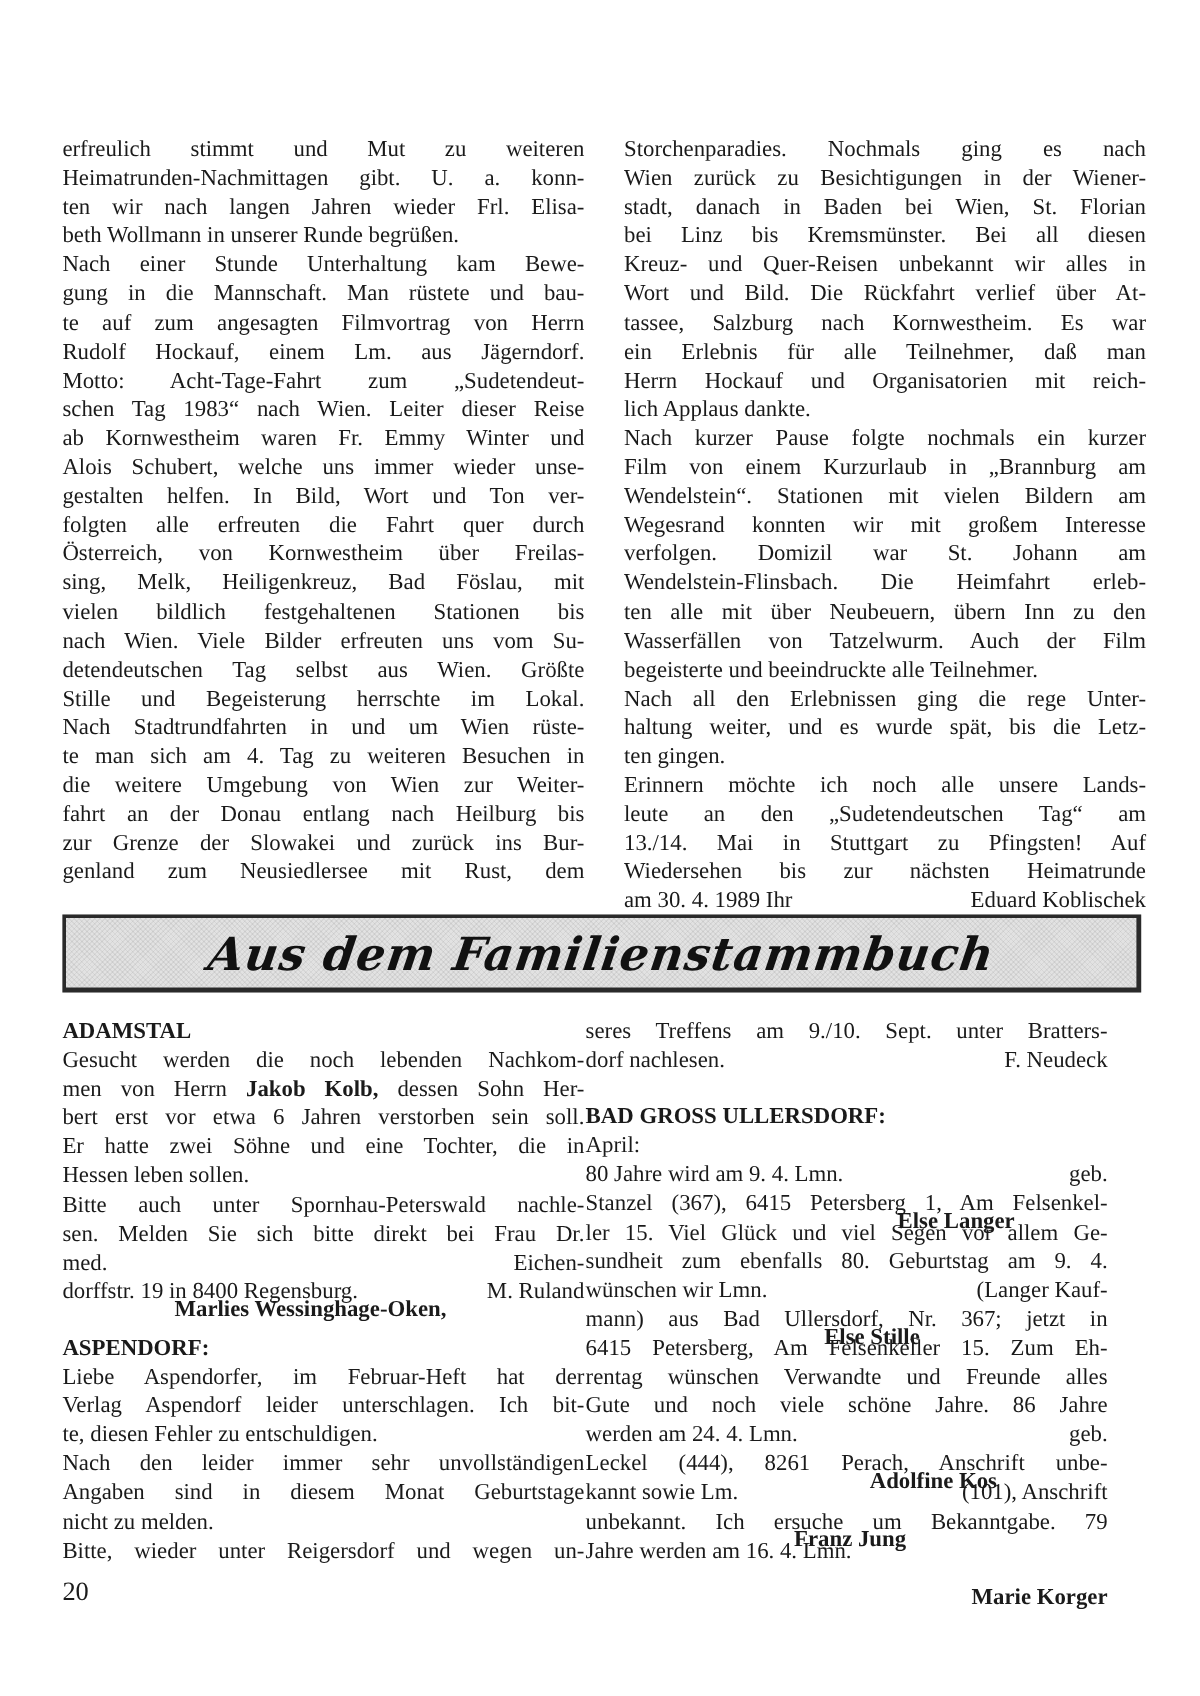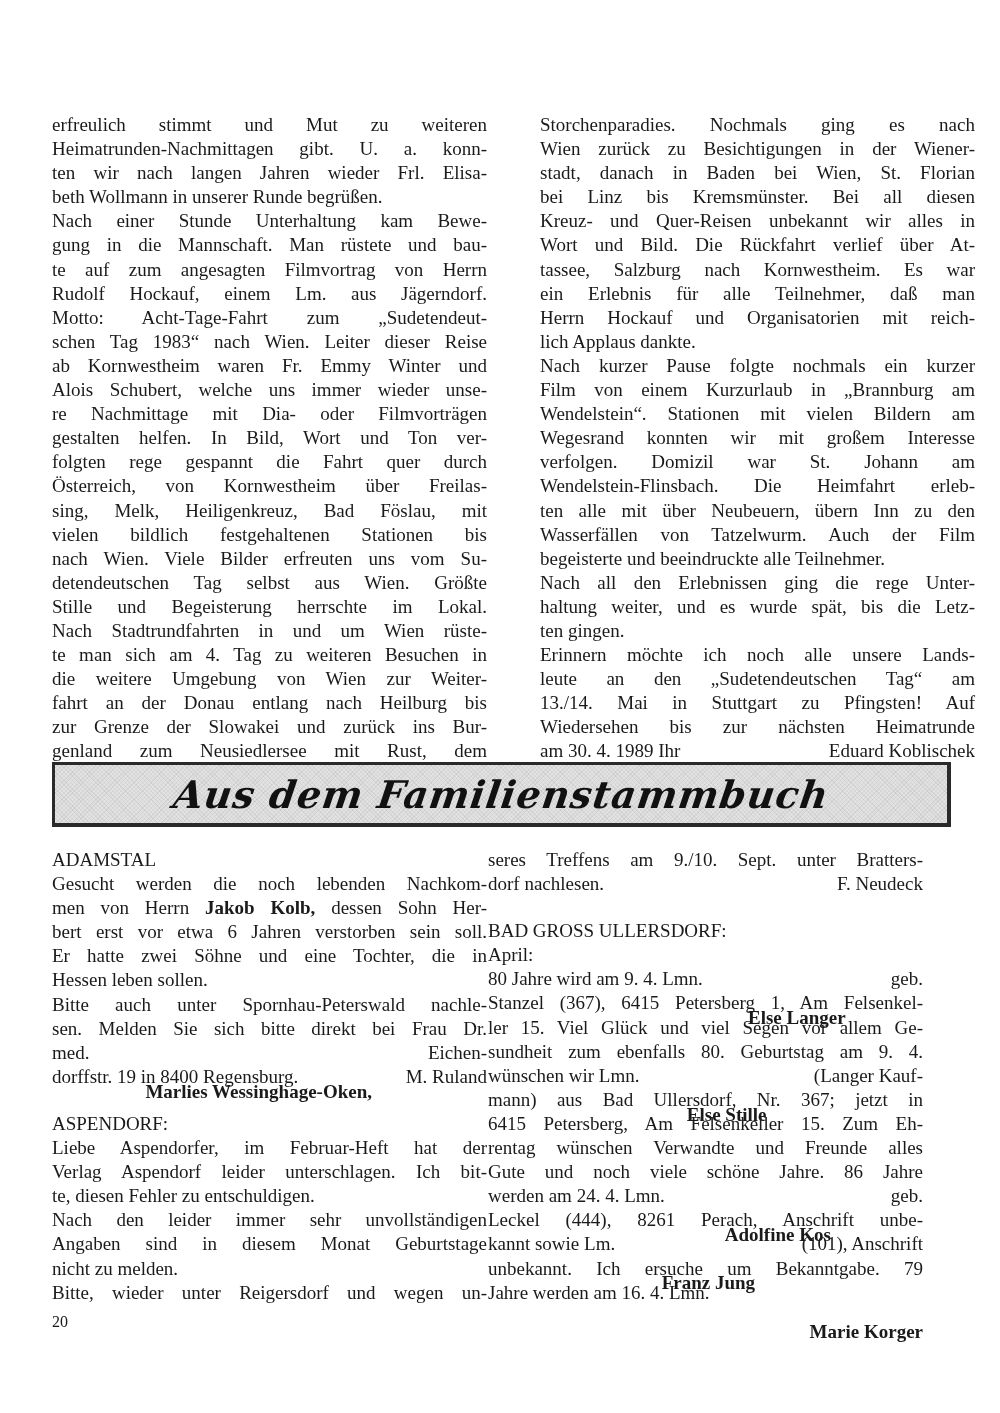--- a/index.html
+++ b/index.html
@@ -1,58 +1,57 @@
 <!DOCTYPE html>
 <html><head>
 <meta charset="utf-8">
 <style>
   html, body { margin:0; padding:0; background:#ffffff; }
   body { width:1000px; height:1413px; position:relative; overflow:hidden;
          font-family:"Liberation Serif", "DejaVu Serif", serif; color:#1a1a1a; }
   .col { position:absolute; width:435px; font-size:19px; line-height:24.1px; }
   .col-left-top { left:52px; top:113px; }
-  .col-right-top { left:540px; top:113px; }
+  .col-right-top { left:520px; top:113px; }
   .col-left-bot { left:52px; top:848px; }
   .col-right-bot { left:488px; top:848px; }
   .line { display:block; text-align:justify; text-align-last:justify; white-space:nowrap; height:24.1px; }
   .line.short { text-align:left; text-align-last:left; }
   .line.split { display:flex; justify-content:space-between; text-align-last:auto; }
   .b { font-weight:bold;margin-top:39px; }
-  .heading { display:block; font-weight:normal; height:24.1px; white-space:nowrap; }
+  .heading { display:block; font-weight:bold; height:24.1px; white-space:nowrap; }
   .gap { display:block; height:23px; }
   .banner { position:absolute; left:52px; top:762px; width:892px; height:58px;
             border:3px solid #2a2a2a; border-right-width:4px; border-bottom-width:4px;
             background:
               repeating-linear-gradient(45deg, rgba(0,0,0,0.05) 0 1px, transparent 1px 3px),
               repeating-linear-gradient(-45deg, rgba(0,0,0,0.05) 0 1px, transparent 1px 3px),
               #e2e2e2;
             display:flex; align-items:center; justify-content:center; }
   .banner-title { font-family:"DejaVu Serif", serif; font-style:italic; font-weight:bold;
                   font-size:38px; letter-spacing:1px; color:#111; transform:skewX(-8deg); }
-  .page-number { position:absolute; left:52px; top:1313px; font-size:16px;font-family:Liberation Serif, serif; }
+  .page-number { position:absolute; left:52px; top:1313px; font-size:22px;font-family:Liberation Serif, serif; }
 </style>
 </head>
 <body>
 
 <div class="col col-left-top">
   <span class="line">erfreulich stimmt und Mut zu weiteren</span>
   <span class="line">Heimatrunden-Nachmittagen gibt. U. a. konn-</span>
   <span class="line">ten wir nach langen Jahren wieder Frl. Elisa-</span>
   <span class="line short">beth Wollmann in unserer Runde begrüßen.</span>
   <span class="line">Nach einer Stunde Unterhaltung kam Bewe-</span>
   <span class="line">gung in die Mannschaft. Man rüstete und bau-</span>
   <span class="line">te auf zum angesagten Filmvortrag von Herrn</span>
   <span class="line">Rudolf Hockauf, einem Lm. aus Jägerndorf.</span>
   <span class="line">Motto: Acht-Tage-Fahrt zum „Sudetendeut-</span>
   <span class="line">schen Tag 1983“ nach Wien. Leiter dieser Reise</span>
   <span class="line">ab Kornwestheim waren Fr. Emmy Winter und</span>
   <span class="line">Alois Schubert, welche uns immer wieder unse-</span>
-  <span class="line">re Nachmittage mit Dia- oder Filmvorträgen</span>
   <span class="line">gestalten helfen. In Bild, Wort und Ton ver-</span>
-  <span class="line">folgten rege gespannt die Fahrt quer durch</span>
+  <span class="line">folgten alle erfreuten die Fahrt quer durch</span>
   <span class="line">Österreich, von Kornwestheim über Freilas-</span>
   <span class="line">sing, Melk, Heiligenkreuz, Bad Föslau, mit</span>
   <span class="line">vielen bildlich festgehaltenen Stationen bis</span>
   <span class="line">nach Wien. Viele Bilder erfreuten uns vom Su-</span>
   <span class="line">detendeutschen Tag selbst aus Wien. Größte</span>
   <span class="line">Stille und Begeisterung herrschte im Lokal.</span>
   <span class="line">Nach Stadtrundfahrten in und um Wien rüste-</span>
   <span class="line">te man sich am 4. Tag zu weiteren Besuchen in</span>
   <span class="line">die weitere Umgebung von Wien zur Weiter-</span>
   <span class="line">fahrt an der Donau entlang nach Heilburg bis</span>

